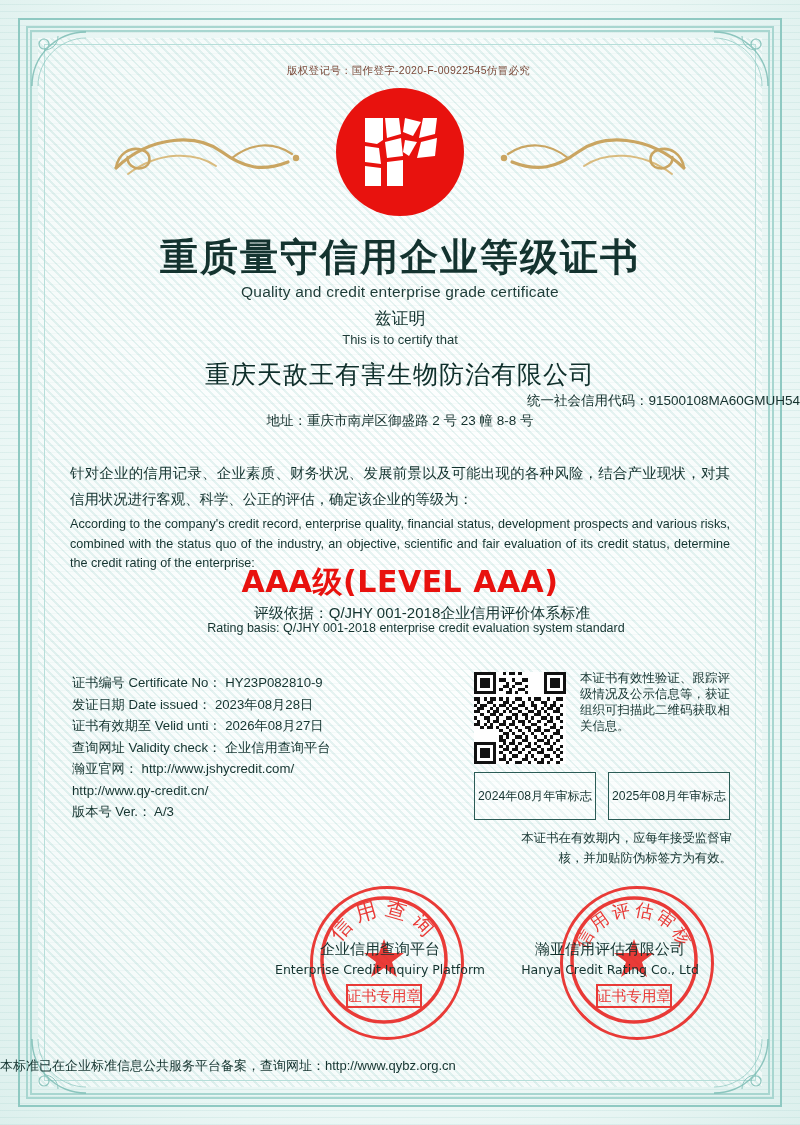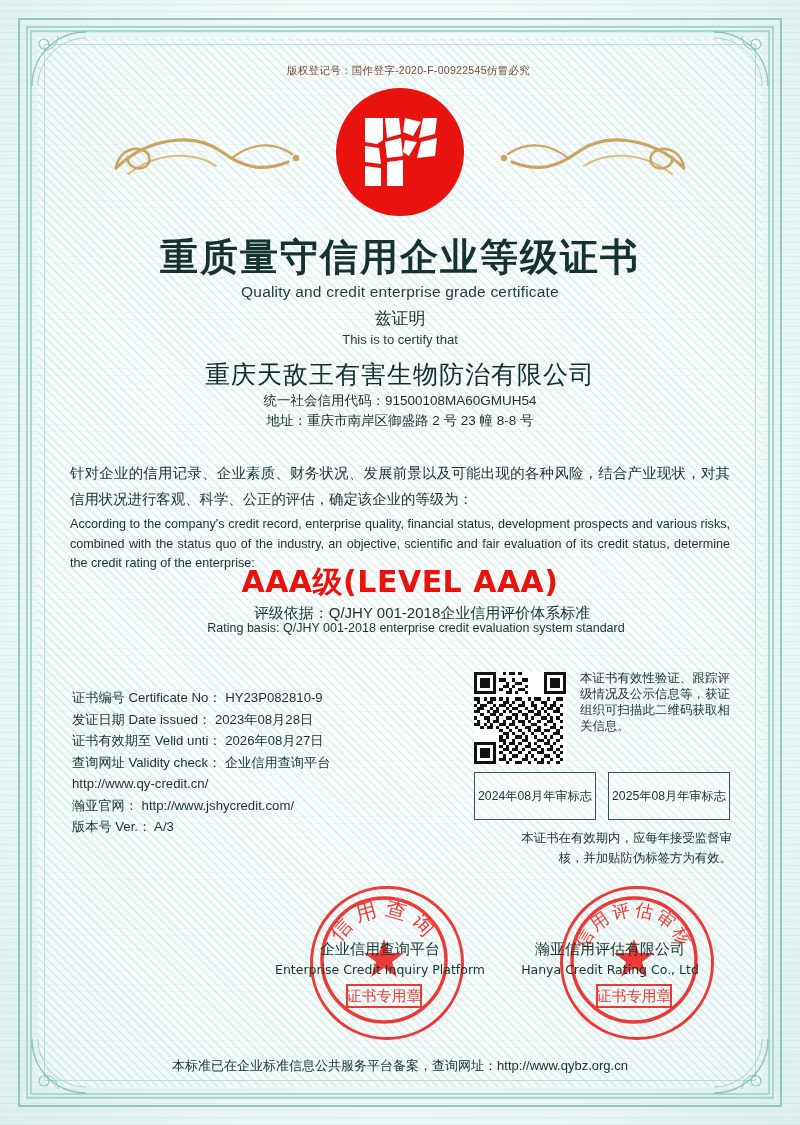--- a/index.html
+++ b/index.html
@@ -88,21 +88,21 @@
   .certify-en{
     position:absolute;top:332px;left:0;right:0;text-align:center;
     font-size:13px;color:#1d3b37;
   }
   .company{
     position:absolute;top:358px;left:0;right:0;text-align:center;
     font-size:25px;font-weight:normal;color:#0f2f2b;letter-spacing:1px;
     font-family:"DejaVu Sans","Liberation Sans",sans-serif;
   }
   .credit-code{
-    position:absolute;top:392px;left:0;right:0;text-align:center;
+    position:absolute;top:392px;left:0;right:0;text-align:right;
     font-size:13.5px;color:#15312d;
   }
   .address{
     position:absolute;top:412px;left:0;right:0;text-align:center;
     font-size:13.5px;color:#15312d;
   }
 
   .body-block{
     position:absolute;top:460px;left:70px;right:70px;
     color:#14332f;
@@ -124,21 +124,21 @@
     font-size:15px;color:#14332f;margin-left:48px;
   }
   .basis-en{
     position:absolute;top:621px;left:0;right:0;text-align:center;
     font-size:12.5px;color:#14332f;padding-left:32px;
   }
 
   
   .info{
     position:absolute;top:672px;left:72px;width:390px;
-    font-size:13.2px;color:#14332f;line-height:21.5px;margin-top:15px;
+    font-size:13.2px;color:#14332f;line-height:21.5px;
   }
   .info .row{white-space:nowrap;}
   .info .lab-cn{}
   .info .val{}
 
   
   .qr{
     position:absolute;top:672px;left:474px;width:92px;height:92px;
     background:#fff;
   }
@@ -175,21 +175,21 @@
 
   .org{
     position:absolute;top:940px;font-size:15px;color:#14332f;text-align:center;width:260px;
     font-family:"DejaVu Sans","Liberation Sans",sans-serif;
   }
   .org .en{font-size:12.5px;display:block;margin-top:3px;}
   .org-left{left:250px;}
   .org-right{left:480px;}
 
   .footer{
-    position:absolute;bottom:50px;left:0;right:0;text-align:center;
+    position:absolute;bottom:50px;left:0;right:0;text-align:left;
     font-size:13px;color:#14332f;
   }
   .footer .link{color:#14332f;}
 </style>
 </head>
 <body>
 
 <div class="cert">
 
   <div class="frame-outer"></div>
@@ -298,25 +298,25 @@
     </div>
     <div class="row">
       <span class="lab-cn">证书有效期至 Velid unti：</span>
       <span class="val">2026年08月27日</span>
     </div>
     <div class="row">
       <span class="lab-cn">查询网址 Validity check：</span>
       <span class="val">企业信用查询平台</span>
     </div>
     <div class="row">
-      <span class="val">http://www.qy-credit.cn/</span>
-    </div>
-    <div class="row">
       <span class="lab-cn">瀚亚官网：</span>
       <span class="val">http://www.jshycredit.com/</span>
+    </div>
+    <div class="row">
+      <span class="val">http://www.qy-credit.cn/</span>
     </div>
     <div class="row">
       <span class="lab-cn">版本号 Ver.：</span>
       <span class="val">A/3</span>
     </div>
   </div>
 
   <div class="qr">
     <svg width="92" height="92" viewBox="0 0 29 29" shape-rendering="crispEdges">
       <rect width="29" height="29" fill="#fff"></rect>

